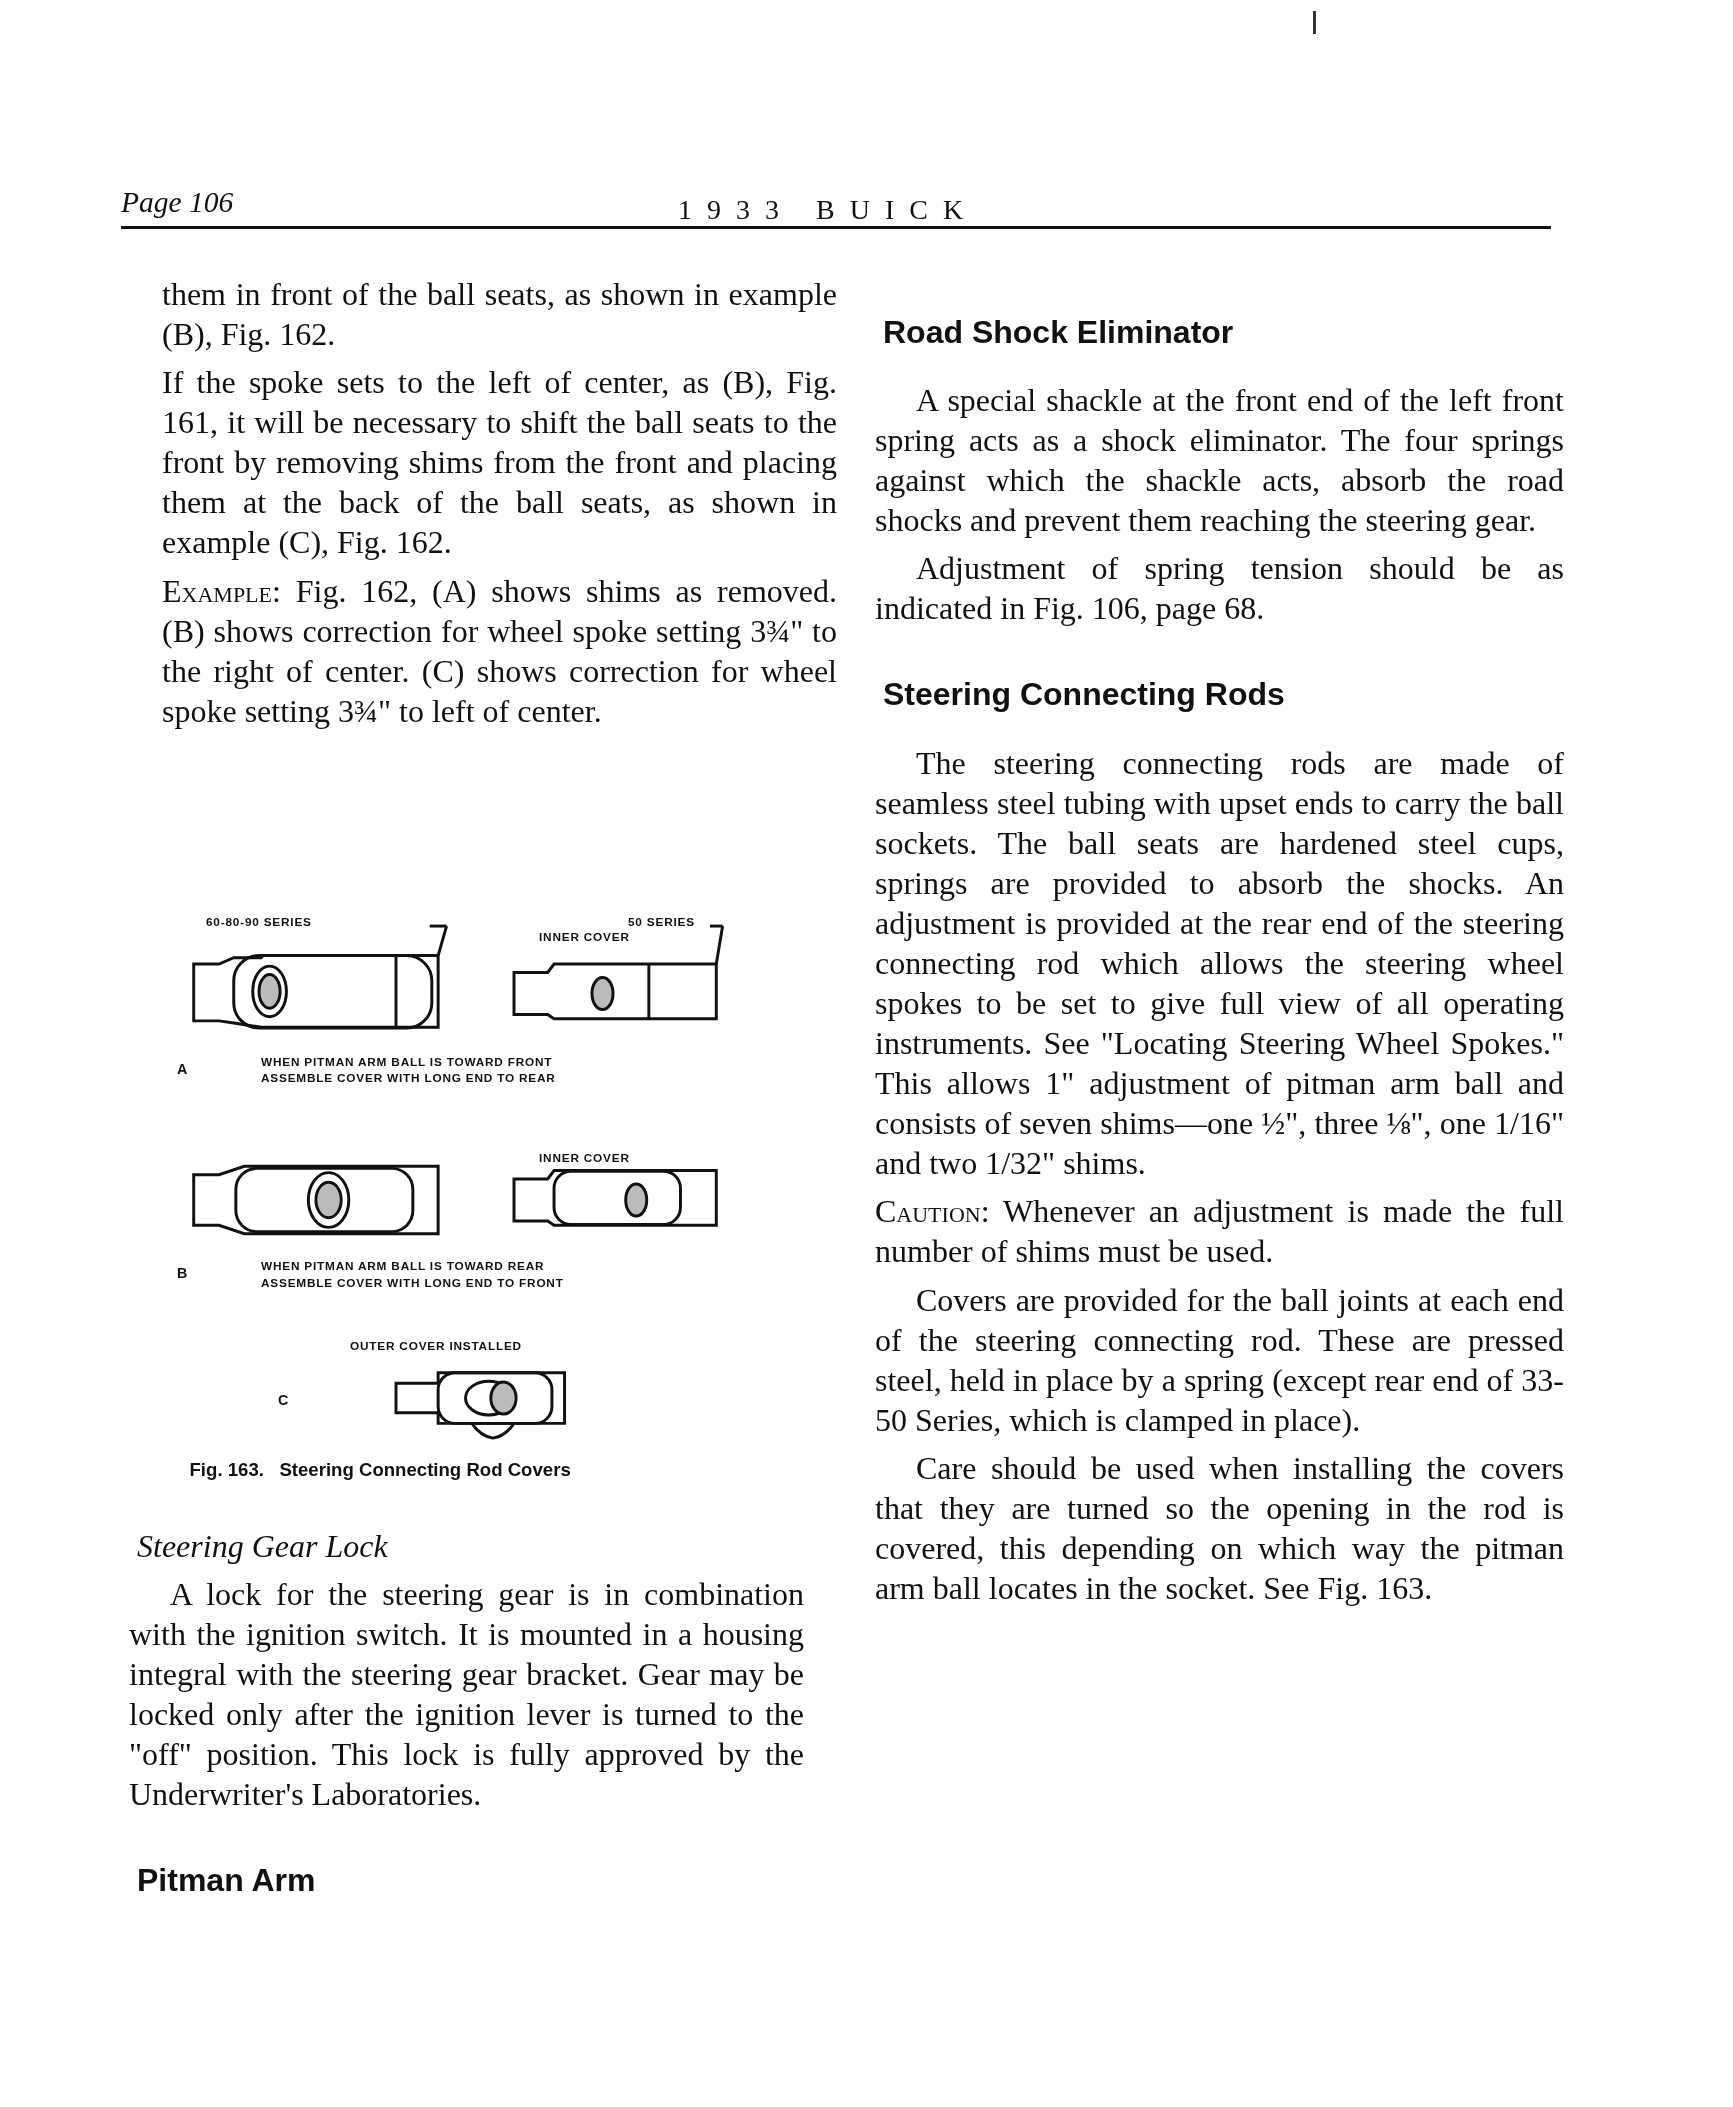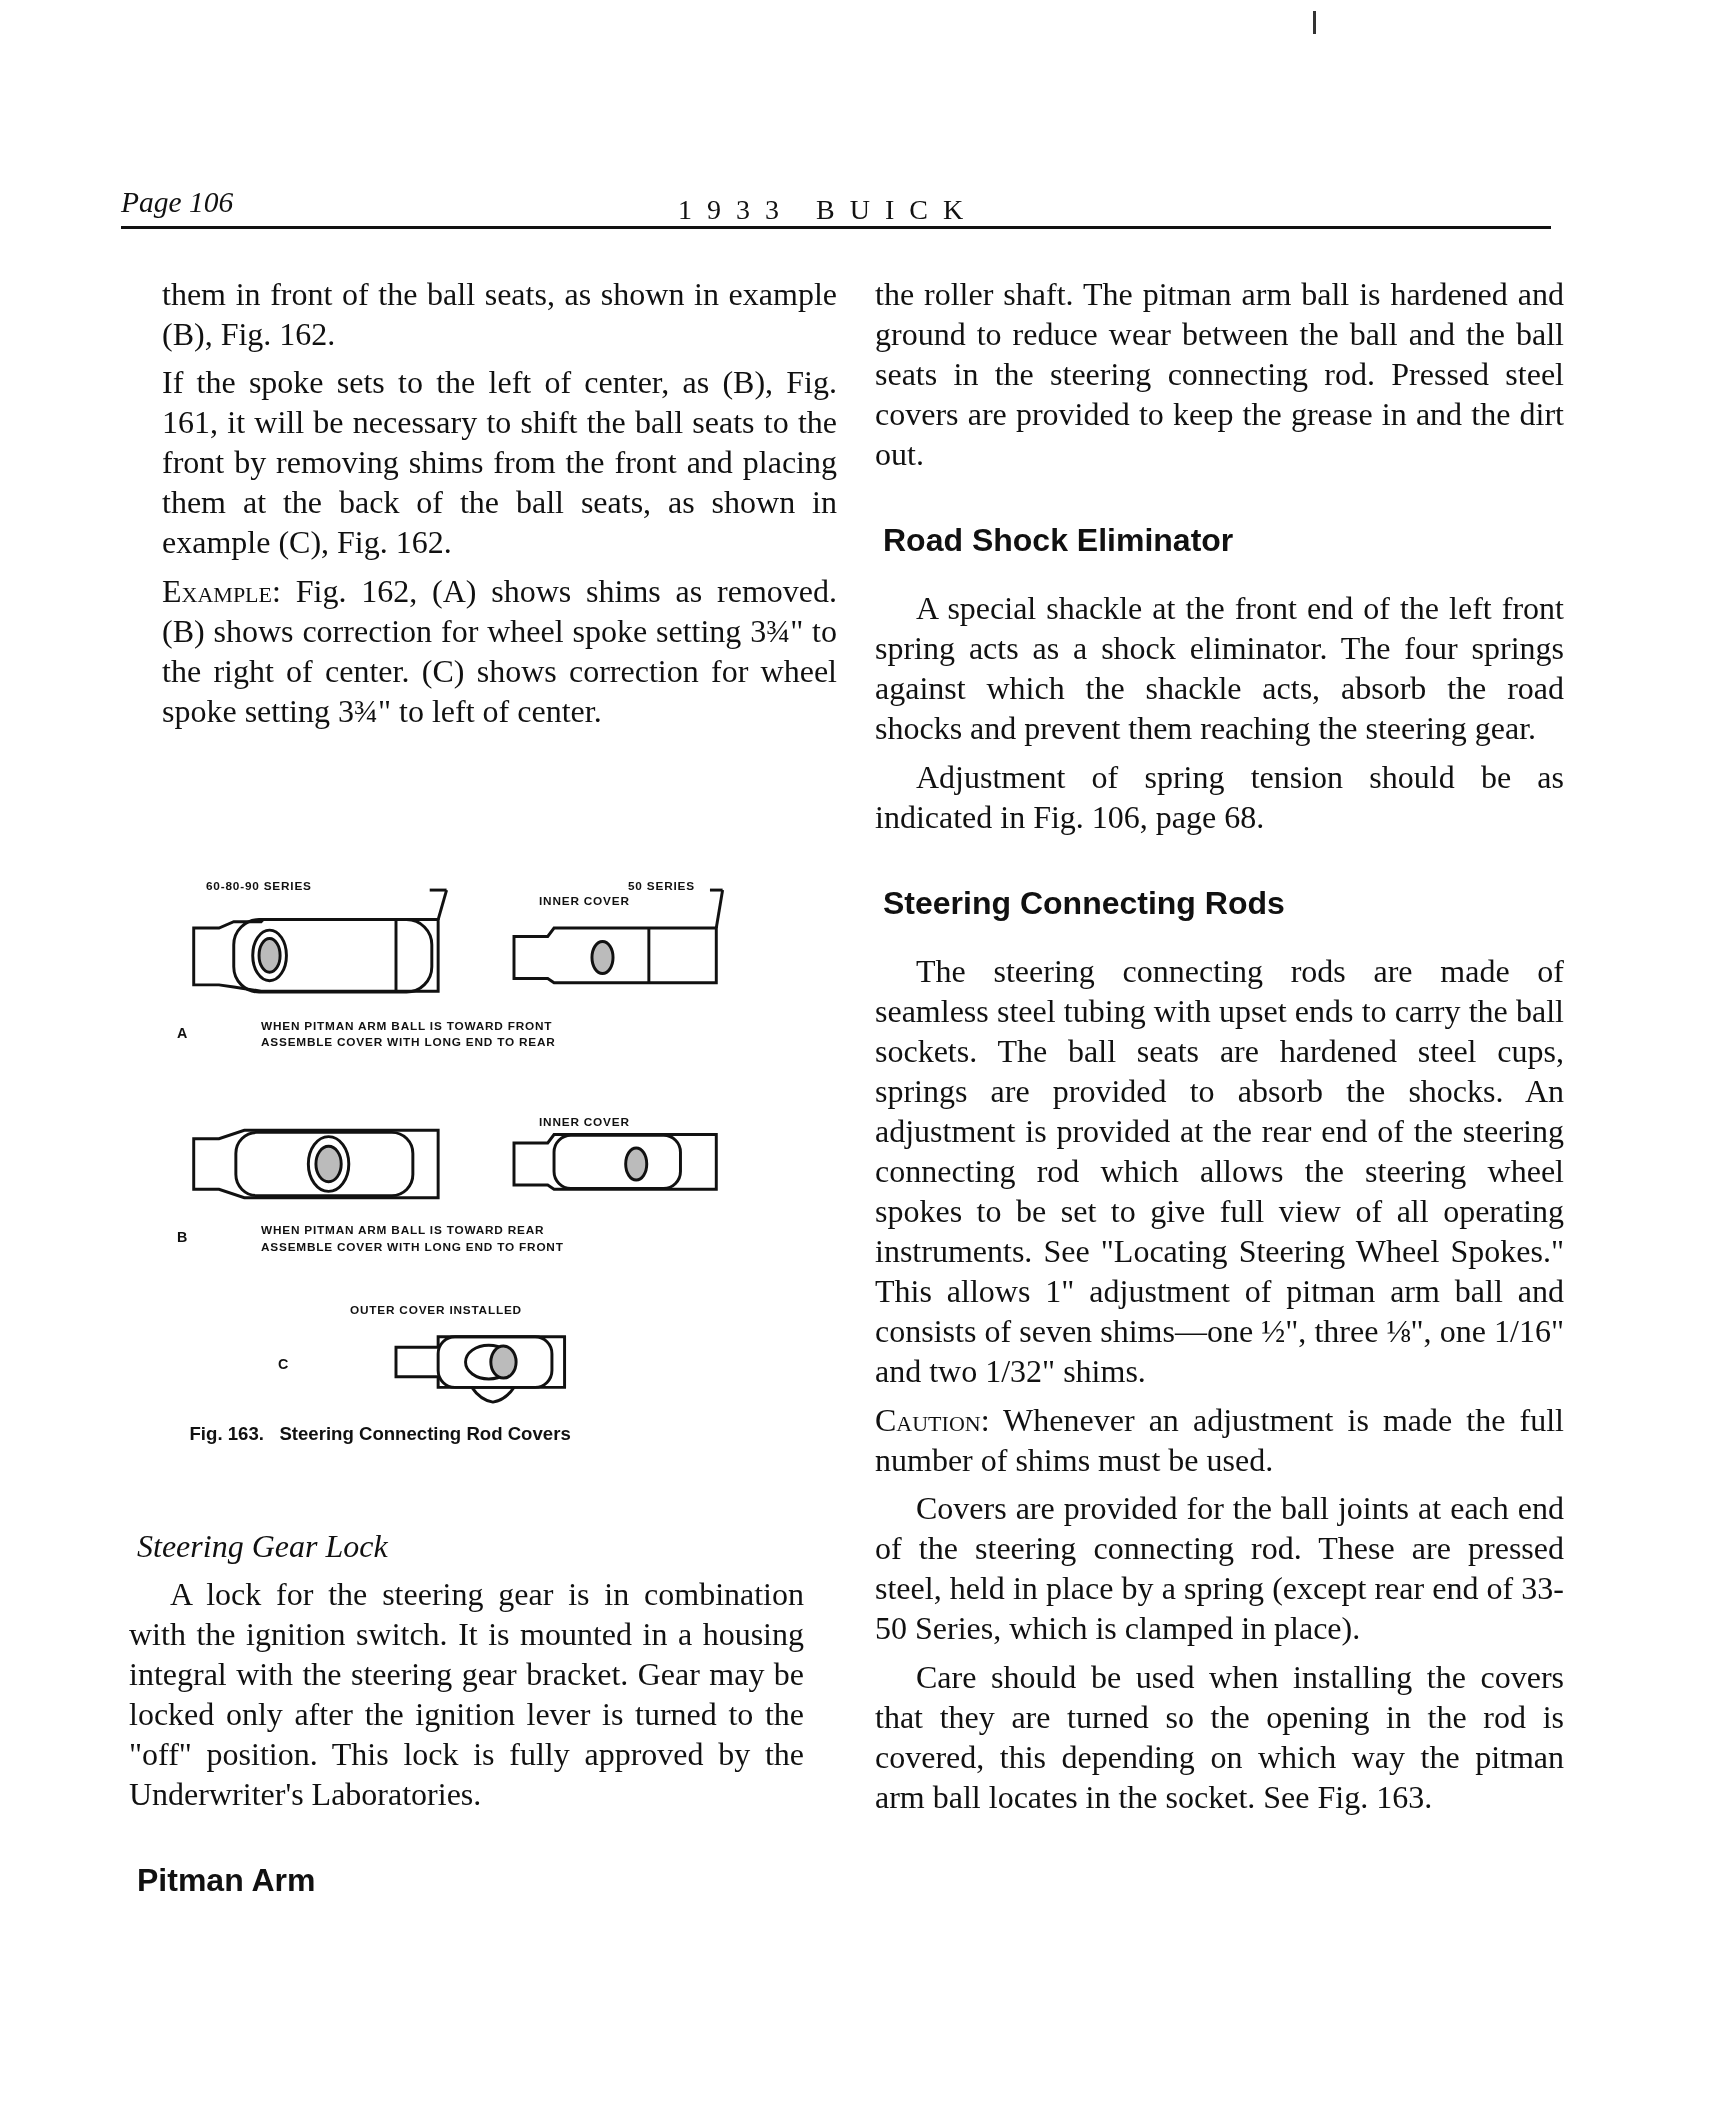--- a/index.html
+++ b/index.html
@@ -12,21 +12,21 @@
   .col { position:absolute; font-size:32px; line-height:40px; text-align:justify; }
   .col p { margin:0 0 8.4px 0; }
   .col .ind { text-indent:41px;margin-top:8px; }
   .left { left:129px; top:274px; width:675px;margin-left:33px; }
   .left2 { left:129px; top:1518px; width:675px; }
   .right { left:875px; top:274px; width:689px; }
   .sc { font-variant:small-caps; }
   h3 { margin:8px; font-size:32px; line-height:40px; font-family:"Liberation Sans","DejaVu Sans",sans-serif; font-weight:bold; }
   h3.ital { font-family:"Liberation Serif",serif; font-style:italic; font-weight:normal; }
   .gap { height:29.5px; }
-  .fig { position:absolute; left:160px; top:852px; width:590px; height:624px; }
+  .fig { position:absolute; left:160px; top:888px; width:590px; height:624px; }
   .lbl { position:absolute; font-family:"Liberation Sans","DejaVu Sans",sans-serif; font-weight:bold; font-size:11.8px; letter-spacing:0.8px; }
   .cap { position:absolute; font-family:"Liberation Sans","DejaVu Sans",sans-serif; font-weight:bold; font-size:18.6px; }
   .mark { position:absolute; background:#333; }
 </style>
 </head>
 <body>
 
 <div class="hdr">
   <span class="pg">Page 106</span>
   <span class="title">1933 BUICK</span>
@@ -90,21 +90,20 @@
 
 <div class="col left2">
   <h3 class="ital">Steering Gear Lock</h3>
   <p class="ind">A lock for the steering gear is in combination with the ignition switch. It is mounted in a housing integral with the steering gear bracket. Gear may be locked only after the ignition lever is turned to the "off" position. This lock is fully approved by the Underwriter's Laboratories.</p>
   <div class="gap"></div>
   <h3>Pitman Arm</h3>
   <div style="height:12.6px"></div>
 </div>
 
 <div class="col right">
-  <p>the roller shaft. The pitman arm ball is hardened and ground to reduce wear between the ball and the ball seats in the steering connecting rod. Pressed steel covers are provided to keep the grease in and the dirt out.</p>
   <div class="gap"></div>
   <h3>Road Shock Eliminator</h3>
   <div style="height:12.6px"></div>
   <p class="ind">A special shackle at the front end of the left front spring acts as a shock eliminator. The four springs against which the shackle acts, absorb the road shocks and prevent them reaching the steering gear.</p>
   <p class="ind">Adjustment of spring tension should be as indicated in Fig. 106, page 68.</p>
   <div class="gap"></div>
   <h3>Steering Connecting Rods</h3>
   <div style="height:12.6px"></div>
   <p class="ind">The steering connecting rods are made of seamless steel tubing with upset ends to carry the ball sockets. The ball seats are hardened steel cups, springs are provided to absorb the shocks. An adjustment is provided at the rear end of the steering connecting rod which allows the steering wheel spokes to be set to give full view of all operating instruments. See "Locating Steering Wheel Spokes." This allows 1" adjustment of pitman arm ball and consists of seven shims—one ½", three ⅛", one 1/16" and two 1/32" shims.</p>
   <p><span class="sc">Caution:</span><span> Whenever an adjustment is made the full number of shims must be used.</span></p>

